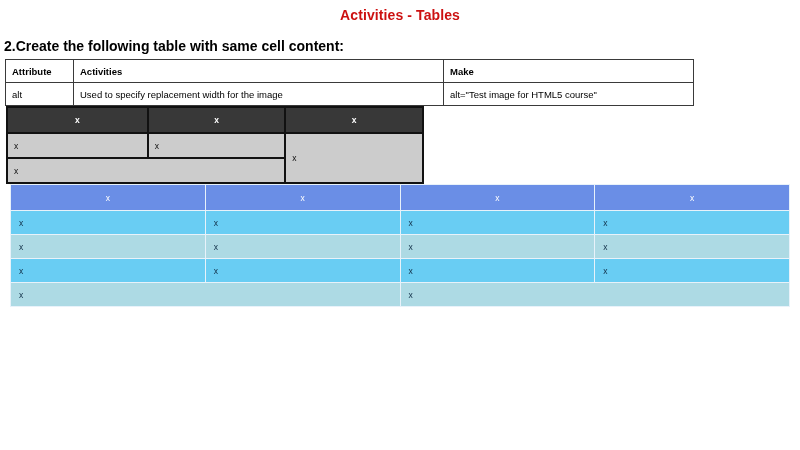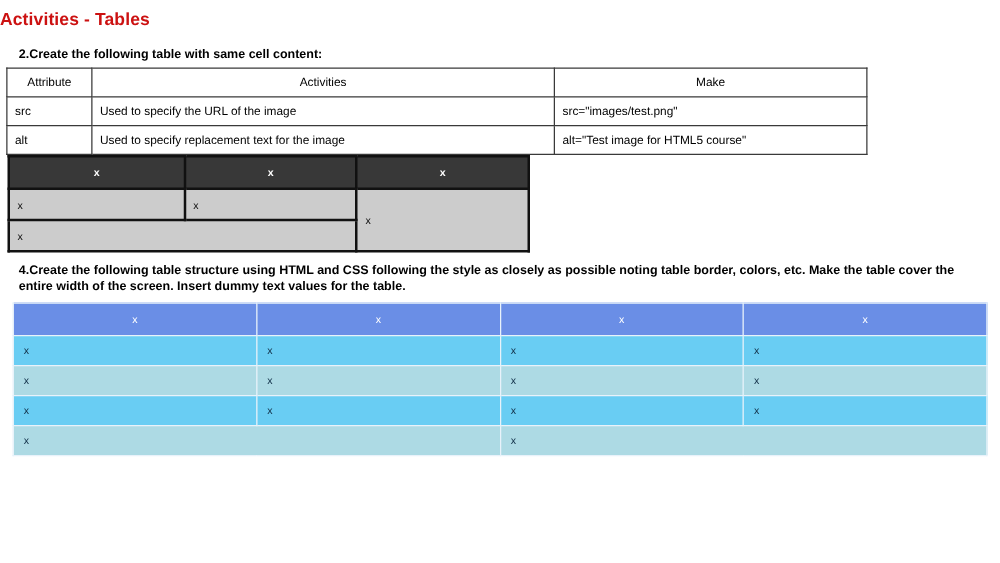--- a/index.html
+++ b/index.html
@@ -20,35 +20,36 @@
   .page {
     position: relative;
     width: 800px;
     height: 450px;
     box-sizing: border-box;
     padding: 0;
   }
 
   
   .page-title {
+    text-align: center;
     color: #cc1111;
     font-size: 14px;
     font-weight: bold;
     margin: 7px 0 0 0;
     padding: 0;
     letter-spacing: 0.1px;
   }
 
   
   .instruction {
-    font-size: 10px;
+    font-size: 14px;
     font-weight: bold;
     color: #000000;
     line-height: 1.32;
-    margin: 11px;
+    margin: 0;
     padding: 0 6px 0 4px;
   }
   .instruction.first  { margin-top: 14px; margin-bottom: 4px; }
   .instruction.second { margin-top: 7px;  margin-bottom: 4px; }
   .instruction.third  { margin-top: 8px;  margin-bottom: 5px; }
 
   
   .attr-table {
     border-collapse: collapse;
     table-layout: fixed;
@@ -60,22 +61,22 @@
   .attr-table th,
   .attr-table td {
     border: 1px solid #3a3a3a;
     padding: 0 6px;
     height: 22px;
     vertical-align: middle;
     background: #ffffff;
     color: #000000;
   }
   .attr-table th {
-    text-align: center;
-    font-weight: normal;
+    text-align: left;
+    font-weight: bold;
     font-size: 9.5px;
   }
   .attr-table td {
     text-align: left;
     font-weight: normal;
   }
   .attr-col-1 { width: 68px; }
   .attr-col-2 { width: 370px; }
   .attr-col-3 { width: 250px; }
 
@@ -163,27 +164,22 @@
     </colgroup>
     <thead>
       <tr>
         <th>Attribute</th>
         <th>Activities</th>
         <th>Make</th>
       </tr>
     </thead>
     <tbody>
       <tr>
-        <td>src</td>
-        <td>Used to specify the URL of the image</td>
-        <td>src="images/test.png"</td>
-      </tr>
-      <tr>
         <td>alt</td>
-        <td>Used to specify replacement text for the image</td>
+        <td>Used to specify replacement width for the image</td>
         <td>alt="Test image for HTML5 course"</td>
       </tr>
     </tbody>
   </table>
 
 
   <table class="dark-table">
     <colgroup>
       <col class="dark-col-1">
       <col class="dark-col-2">
@@ -201,21 +197,20 @@
         <td>x</td>
         <td>x</td>
         <td class="rowspan-cell" rowspan="2">x</td>
       </tr>
       <tr>
         <td colspan="2">x</td>
       </tr>
     </tbody>
   </table>
 
-  <p class="instruction third">4.Create the following table structure using HTML and CSS following the style as closely as possible noting table border, colors, etc. Make the table cover the entire width of the screen. Insert dummy text values for the table.</p>
 
   <table class="blue-table">
     <colgroup>
       <col class="blue-col">
       <col class="blue-col">
       <col class="blue-col">
       <col class="blue-col">
     </colgroup>
     <thead>
       <tr>

